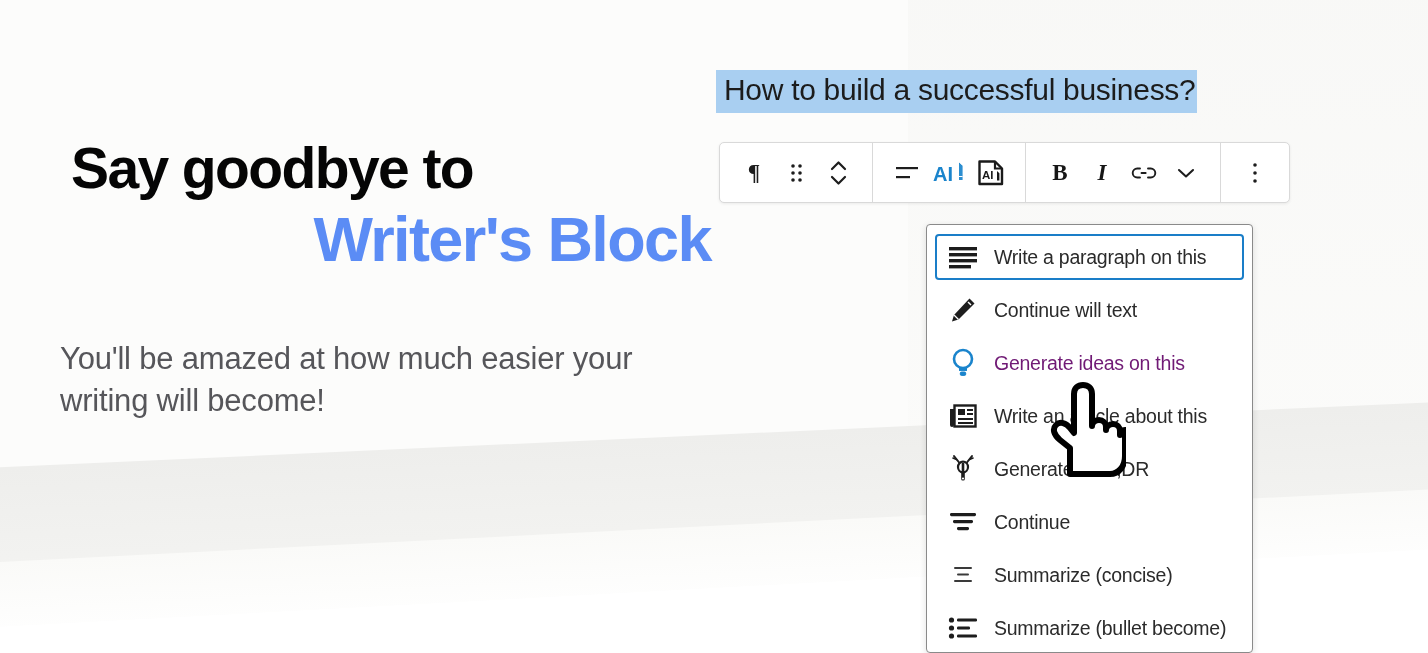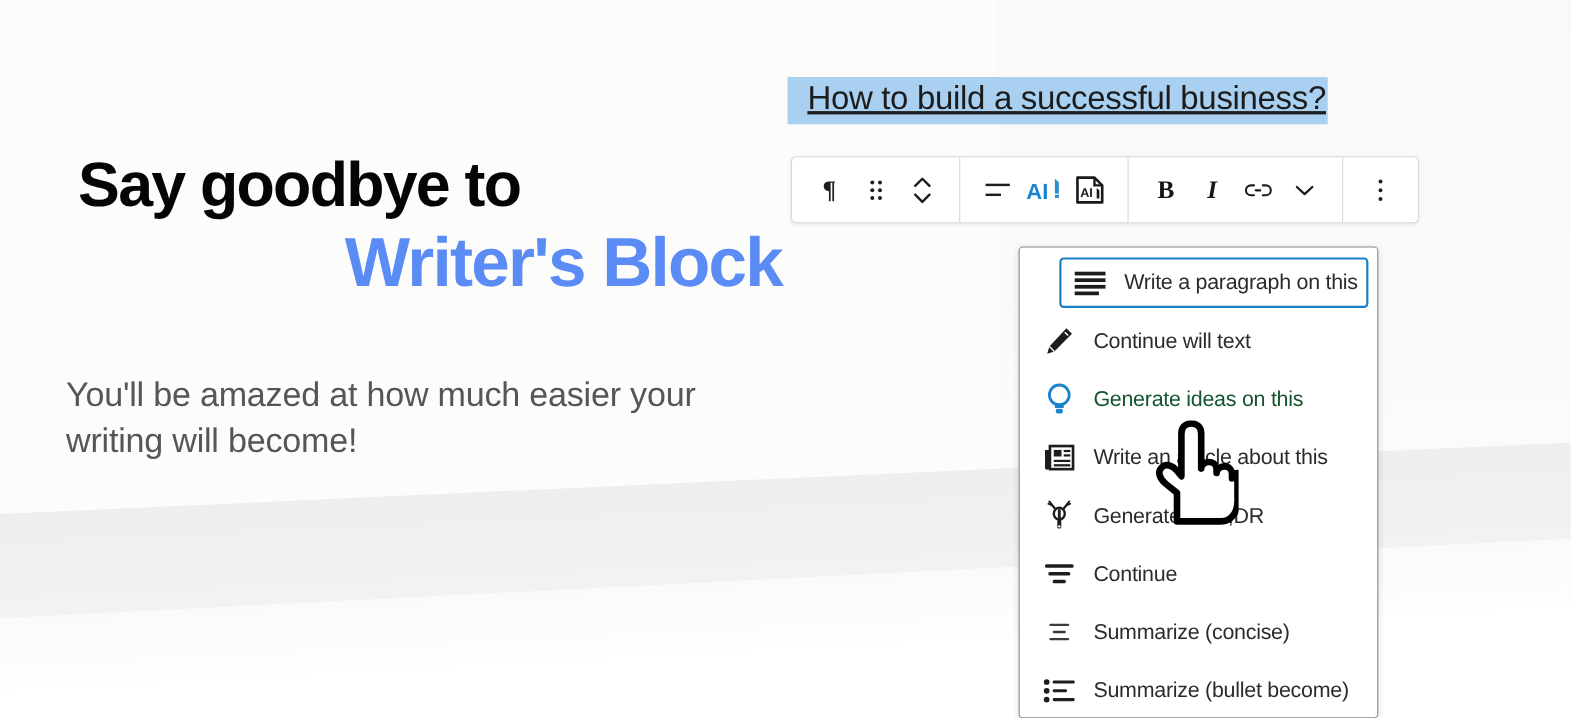--- a/index.html
+++ b/index.html
@@ -83,23 +83,22 @@
   }
 
   
   .doc-heading {
     position: absolute;
     left: 716px;
     top: 70px;
     font-size: 30px;
     color: #1c1c1c;
     letter-spacing: -0.3px;
-    padding: 3px 2px 6px 18px;
+    padding: 3px 2px 6px 8px;
     white-space: nowrap;
-    text-decoration: underline;
   }
 
   
   .toolbar {
     position: absolute;
     left: 719px;
     top: 142px;
     height: 61px;
     display: flex;
     align-items: stretch;
@@ -167,36 +166,35 @@
     gap: 14px;
     height: 46px;
     padding: 0 8px 0 9px;
     margin-bottom: 7px;
     border: 2px solid transparent;
     border-radius: 4px;
     cursor: pointer;
   }
   .menu-item.focused {
     border-color: #1a7ec8;
-    margin-left: 28px;
   }
   .menu-item .mi-icon {
     width: 34px;
     min-width: 34px;
     display: flex;
     align-items: center;
     justify-content: center;
   }
   .menu-item .mi-label {
     font-size: 19.5px;
     color: #2b2b2b;
     letter-spacing: -0.25px;
     white-space: nowrap;
   }
-  .menu-item.hovered .mi-label { color: #14532d; text-align: right; }
+  .menu-item.hovered .mi-label { color: #701a75; text-align: right; }
   .menu-item.hovered .mi-icon svg { fill: #1a84cc; stroke: #1a84cc; }
 
   
   .cursor-hand {
     position: absolute;
     left: 1040px;
     top: 382px;
     width: 86px;
     height: 104px;
     pointer-events: none;

